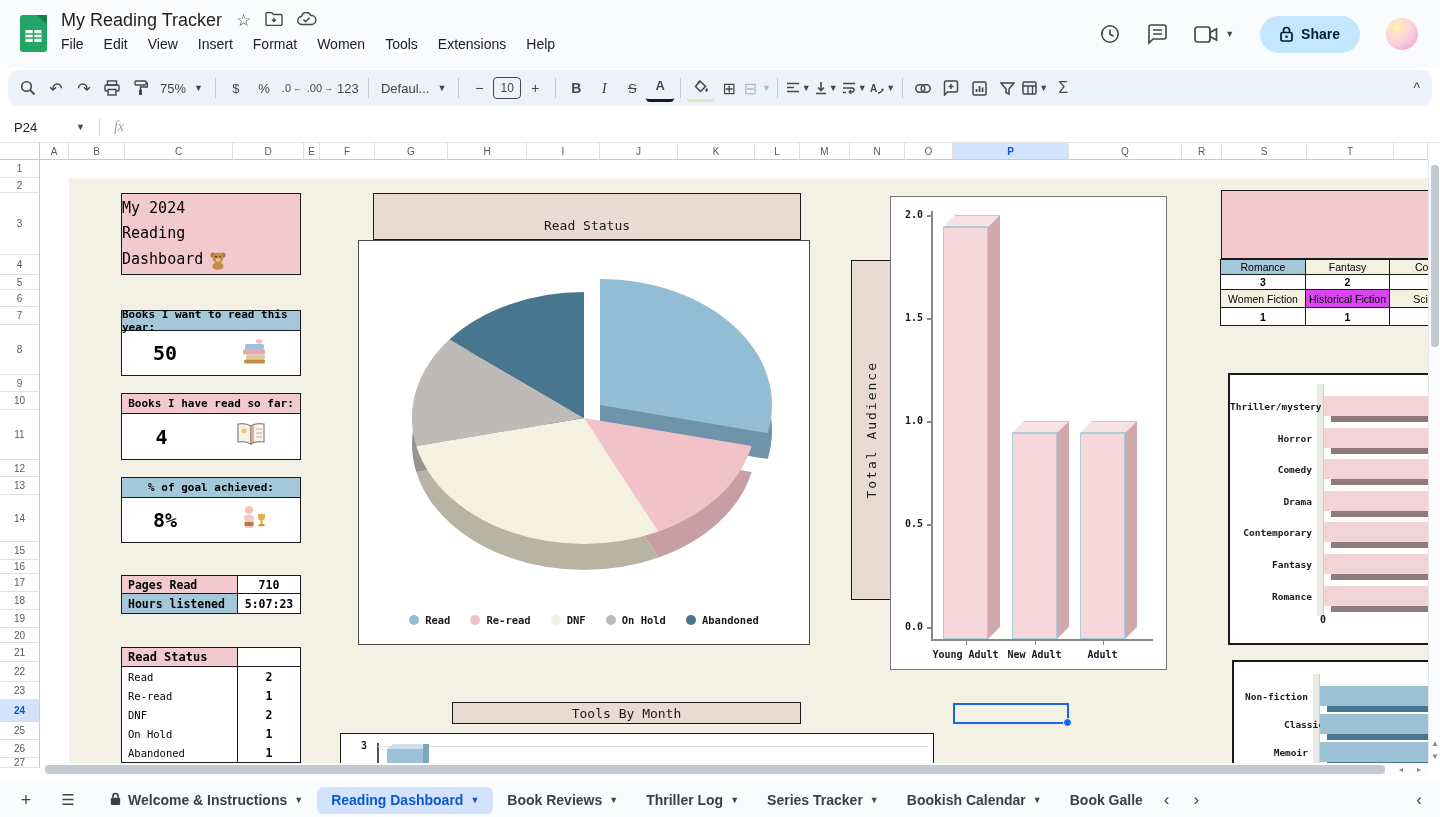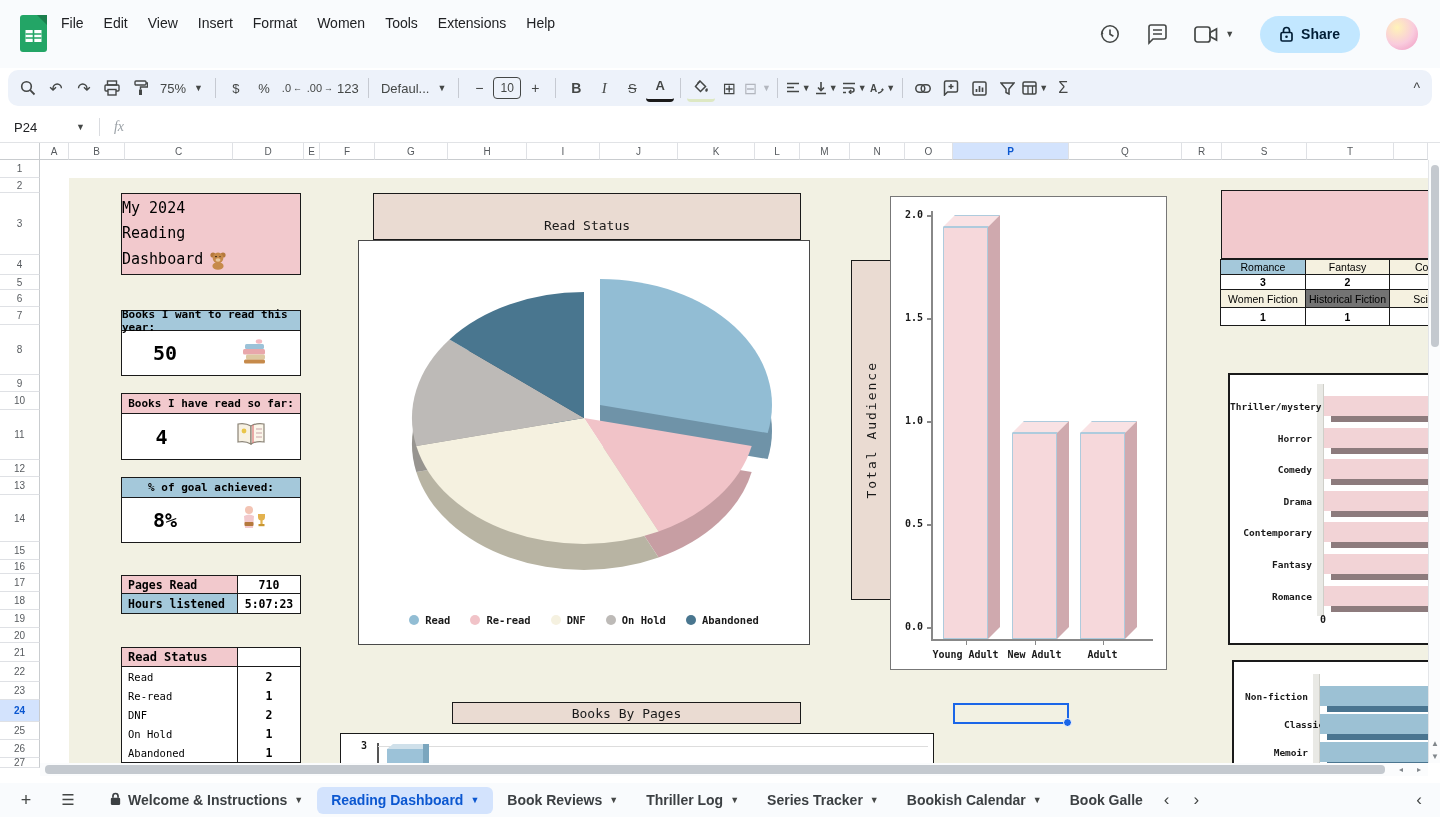--- a/index.html
+++ b/index.html
@@ -111,20 +111,36 @@
   <div class="top-header">
     <div class="logo-wrap">
       <svg width="27" height="37" viewBox="0 0 27 37">
           <rect x="0" y="0" width="27" height="37" rx="3" fill="#23a566"></rect>
           <path d="M17 0 L27 10 L27 0 Z" fill="#1b7f4d"></path>
           <rect x="5.5" y="15" width="16" height="12" fill="#fff"></rect>
           <path d="M5.5 19 h16 M5.5 23 h16 M13.5 15 v12" stroke="#23a566" stroke-width="1.6" fill="none"></path>
         </svg>
     </div>
     <div class="title-block">
+      <div class="title-row">
+        <span class="doc-title">My Reading Tracker</span>
+        <span class="tr-icon">☆</span>
+        <span class="tr-icon">
+          <svg width="18" height="14" viewBox="0 0 18 14">
+              <path d="M1 2 a1.5 1.5 0 0 1 1.5-1.5 h4 l2 2 h7 a1.5 1.5 0 0 1 1.5 1.5 v8 a1.5 1.5 0 0 1-1.5 1.5 h-13 a1.5 1.5 0 0 1-1.5-1.5 Z" fill="none" stroke="#444746" stroke-width="1.4"></path>
+              <path d="M9 5.5 v4 M7 7.5 l2 2 l2-2" stroke="#444746" stroke-width="1.3" fill="none"></path>
+            </svg>
+        </span>
+        <span class="tr-icon">
+          <svg width="20" height="14" viewBox="0 0 20 14">
+              <path d="M5 12.5 a4 4 0 0 1-.5-8 a5 5 0 0 1 9.5-1 a3.5 3.5 0 0 1 .8 9 Z" fill="none" stroke="#444746" stroke-width="1.4"></path>
+              <path d="M6.5 7.5 l2.2 2.2 l4-4" stroke="#444746" stroke-width="1.4" fill="none"></path>
+            </svg>
+        </span>
+      </div>
       <div class="menu-row" id="menus">
           <span class="menu-item">File</span>
           <span class="menu-item">Edit</span>
           <span class="menu-item">View</span>
           <span class="menu-item">Insert</span>
           <span class="menu-item">Format</span>
           <span class="menu-item">Women</span>
           <span class="menu-item">Tools</span>
           <span class="menu-item">Extensions</span>
           <span class="menu-item">Help</span>
@@ -531,21 +547,21 @@
 
     <div id="genreTable">
         <div class="banner" style="left: 1181px; top: 30px; width: 220px; height: 69px; background: rgb(242, 201, 205);"></div>
         <div style="position: absolute; left: 1181px; top: 99px; width: 86px; height: 16px; background: rgb(164, 200, 218); border: 1px solid rgb(26, 26, 26); margin-left: -1px; display: flex; align-items: center; justify-content: center; font-size: 10.5px;">Romance</div>
         <div style="position: absolute; left: 1266px; top: 99px; width: 85px; height: 16px; background: rgb(245, 241, 224); border: 1px solid rgb(26, 26, 26); margin-left: -1px; display: flex; align-items: center; justify-content: center; font-size: 10.5px;">Fantasy</div>
         <div style="position: absolute; left: 1350px; top: 99px; width: 80px; height: 16px; background: rgb(245, 241, 224); border: 1px solid rgb(26, 26, 26); margin-left: -1px; display: flex; align-items: center; justify-content: center; font-size: 10.5px;">Conte</div>
         <div style="position: absolute; left: 1181px; top: 114px; width: 86px; height: 16px; background: rgb(255, 255, 255); border: 1px solid rgb(26, 26, 26); margin-left: -1px; display: flex; align-items: center; justify-content: center; font-size: 10.5px; font-weight: bold;">3</div>
         <div style="position: absolute; left: 1266px; top: 114px; width: 85px; height: 16px; background: rgb(255, 255, 255); border: 1px solid rgb(26, 26, 26); margin-left: -1px; display: flex; align-items: center; justify-content: center; font-size: 10.5px; font-weight: bold;">2</div>
         <div style="position: absolute; left: 1350px; top: 114px; width: 80px; height: 16px; background: rgb(255, 255, 255); border: 1px solid rgb(26, 26, 26); margin-left: -1px; display: flex; align-items: center; justify-content: center; font-size: 10.5px; font-weight: bold;"></div>
         <div style="position: absolute; left: 1181px; top: 129px; width: 86px; height: 19px; background: rgb(245, 241, 224); border: 1px solid rgb(26, 26, 26); margin-left: -1px; display: flex; align-items: center; justify-content: center; font-size: 10.5px;">Women Fiction</div>
-        <div style="position: absolute; left: 1266px; top: 129px; width: 85px; height: 19px; background: #737373; border: 1px solid rgb(26, 26, 26); margin-left: -1px; display: flex; align-items: center; justify-content: center; font-size: 10.5px;">Historical Fiction</div>
+        <div style="position: absolute; left: 1266px; top: 129px; width: 85px; height: 19px; background: #d946ef; border: 1px solid rgb(26, 26, 26); margin-left: -1px; display: flex; align-items: center; justify-content: center; font-size: 10.5px;">Historical Fiction</div>
         <div style="position: absolute; left: 1350px; top: 129px; width: 80px; height: 19px; background: rgb(245, 241, 224); border: 1px solid rgb(26, 26, 26); margin-left: -1px; display: flex; align-items: center; justify-content: center; font-size: 10.5px;">Scienc</div>
         <div style="position: absolute; left: 1181px; top: 147px; width: 86px; height: 19px; background: rgb(255, 255, 255); border: 1px solid rgb(26, 26, 26); margin-left: -1px; display: flex; align-items: center; justify-content: center; font-size: 10.5px; font-weight: bold;">1</div>
         <div style="position: absolute; left: 1266px; top: 147px; width: 85px; height: 19px; background: rgb(255, 255, 255); border: 1px solid rgb(26, 26, 26); margin-left: -1px; display: flex; align-items: center; justify-content: center; font-size: 10.5px; font-weight: bold;">1</div>
         <div style="position: absolute; left: 1350px; top: 147px; width: 80px; height: 19px; background: rgb(255, 255, 255); border: 1px solid rgb(26, 26, 26); margin-left: -1px; display: flex; align-items: center; justify-content: center; font-size: 10.5px; font-weight: bold;"></div>
       </div>
 
     <div class="chart-box" id="genreChart" style="left:1188px; top:213px; width:220px; height:272px; border:2px solid #1a1a1a; overflow:hidden;">
         <div style="position: absolute; left: 87px; top: 9px; width: 7px; height: 232px; background: rgb(233, 233, 229); border-right: 1px solid rgb(207, 207, 201);"></div>
         <span class="hbar-lbl" style="left: 0px; top: 26px; width: 82px;">Thriller/mystery</span>
         <div class="hbar" style="left: 94px; top: 21px; width: 160px; height: 20px; background: rgb(242, 211, 214);">
@@ -588,21 +604,21 @@
         <div class="hbar" style="left: 86px; top: 52px; width: 160px; height: 20px; background: rgb(156, 193, 212);">
           <div class="shadow" style="background: rgb(74, 117, 144);"></div>
         </div>
         <span class="hbar-lbl" style="left: 0px; top: 85px; width: 74px;">Memoir</span>
         <div class="hbar" style="left: 86px; top: 80px; width: 160px; height: 20px; background: rgb(156, 193, 212);">
           <div class="shadow" style="background: rgb(74, 117, 144);"></div>
         </div>
       </div>
 
     <div class="banner" style="left:412px; top:542px; width:349px; height:22px;">
-      <span>Books By Pages</span>
+      <span>Tools By Month</span>
     </div>
     <div class="chart-box" id="monthBox" style="left:300px; top:573px; width:594px; height:34px; border:1.5px solid #1a1a1a; overflow:hidden;">
       <span class="tick-lbl" style="left:20px; top:6px;">3</span>
       <div style="position:absolute; left:36px; top:9px; width:1.5px; height:25px; background:#555;"></div>
       <div style="position:absolute; left:37px; top:12px; width:550px; height:1px; background:#ddd;"></div>
       <div style="position:absolute; left:46px; top:15px; width:36px; height:20px; background:#9cc2d8;">
         <div style="position:absolute; left:0; top:-5px; width:42px; height:5px; background:#cfe0ea; clip-path:polygon(0 100%, 6px 0, 100% 0, calc(100% - 6px) 100%);"></div>
         <div style="position:absolute; left:36px; top:-5px; width:6px; height:100%; background:#7ba6be;"></div>
       </div>
     </div>

